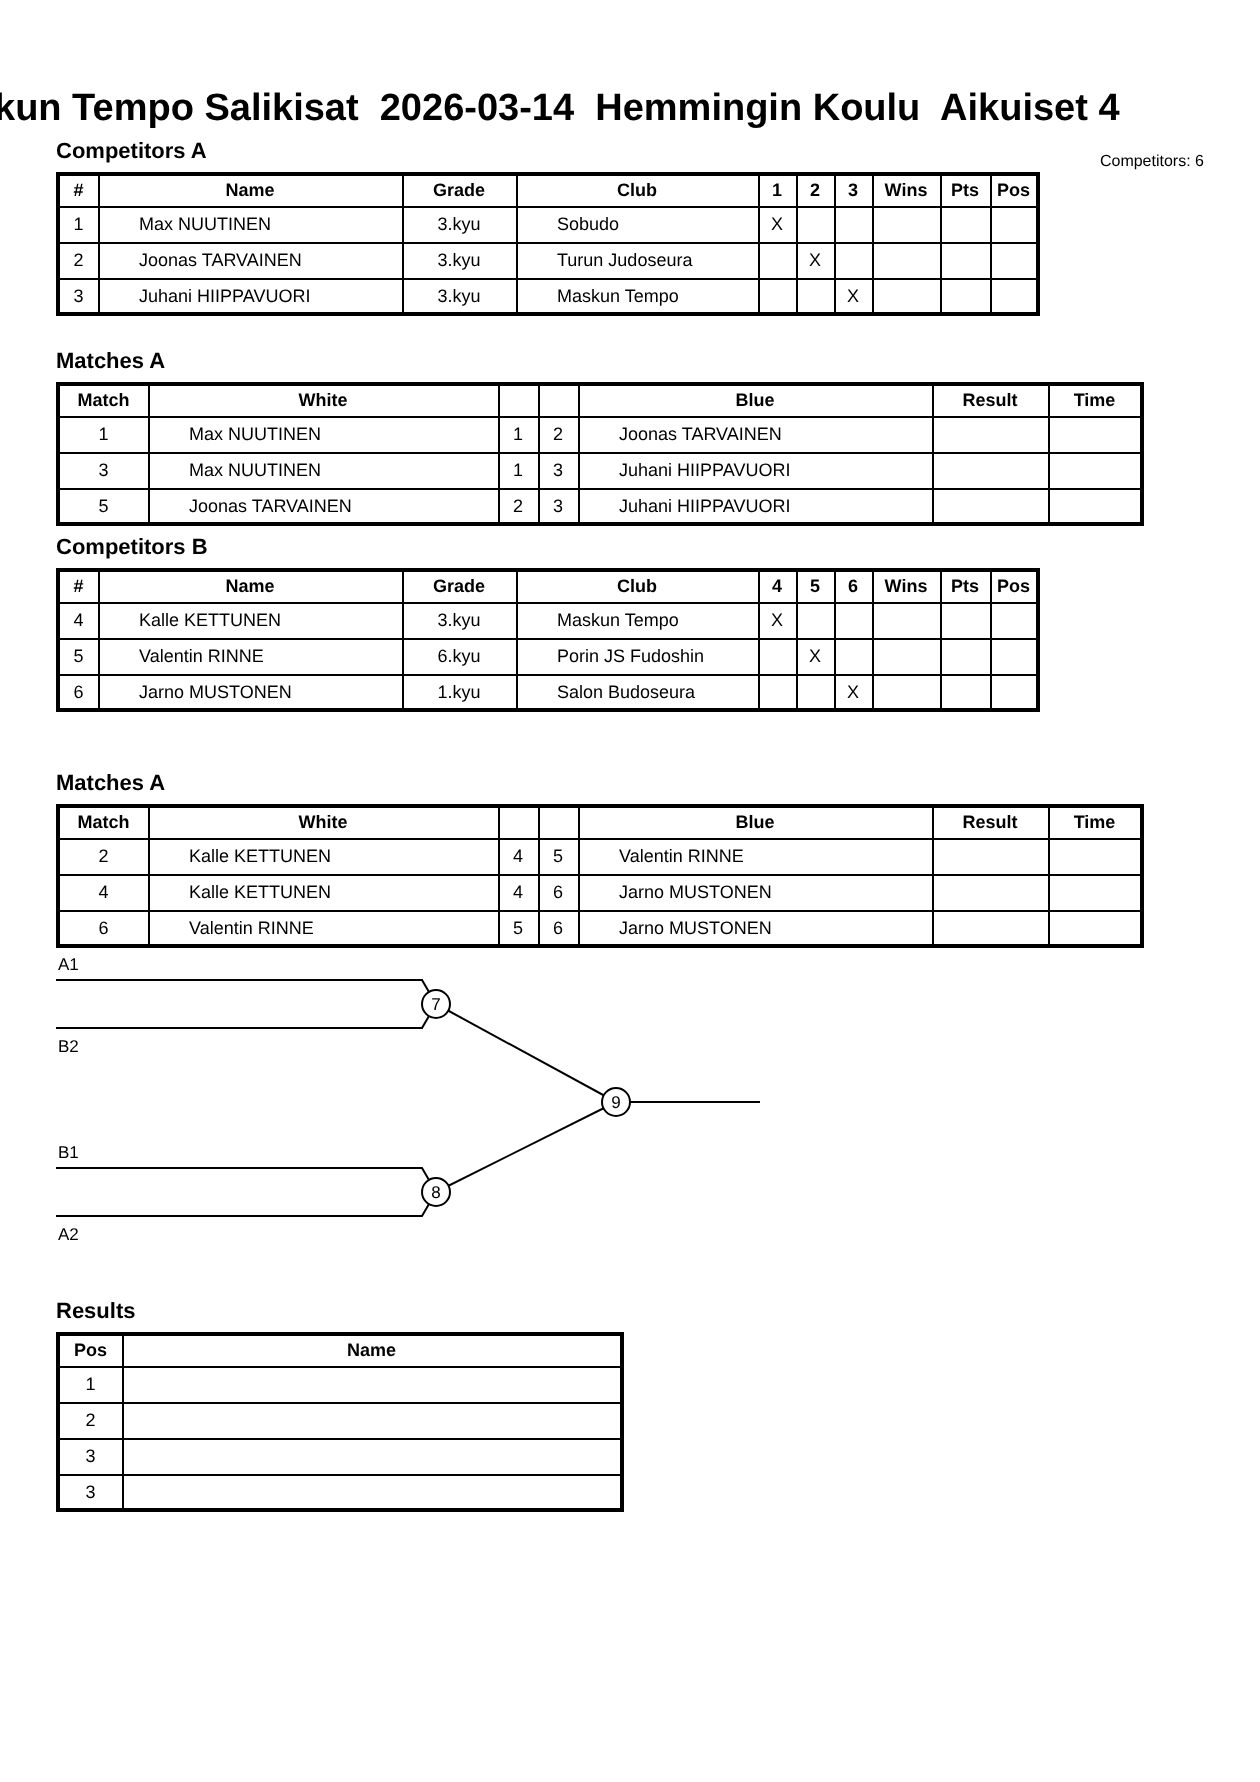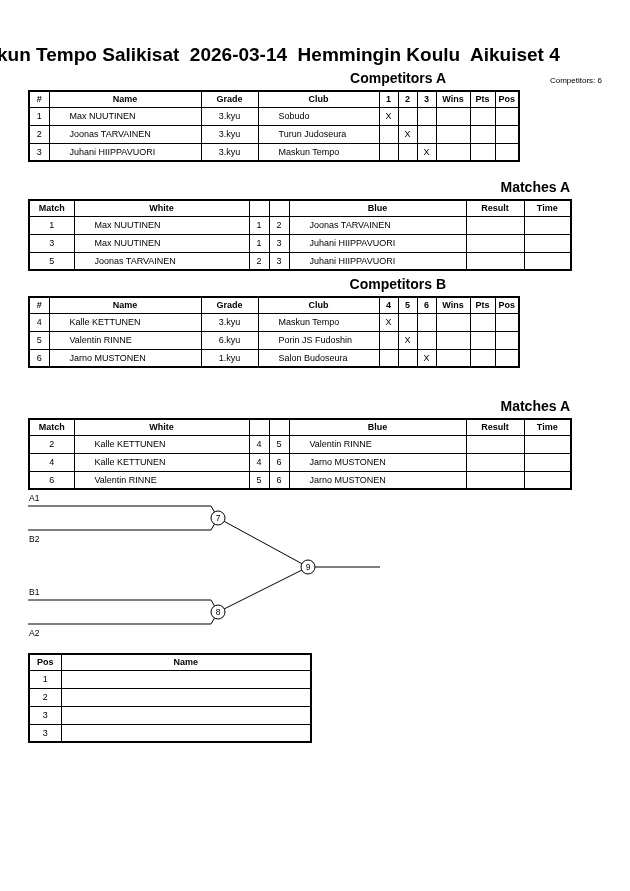--- a/index.html
+++ b/index.html
@@ -14,21 +14,21 @@
   .title {
     position: absolute; top: 44px; left: -3px;
     font-size: 19px; font-weight: bold;
     white-space: pre;
   }
   .comp-count {
     position: absolute; top: 76px; right: 28px;
     font-size: 8px;
   }
   .content { position: absolute; top: 70px; left: 28px; }
-  .sec-title { font-size: 14px; font-weight: bold; text-align: right; }
+  .sec-title { font-size: 11px; font-weight: bold; text-align: left; }
   .pool-title { width: 418px; }
   .matches-title { width: 542px; margin-top: 17px; }
   .results-title { width: 282px; margin-top: 16px; }
   table {
     border-collapse: collapse; table-layout: fixed;
     border: 2px solid #000;
     margin-top: 4px;
     background: #fff;
   }
   th, td {
@@ -316,20 +316,21 @@
       <text class="bracket-label" x="1" y="11">A1</text>
       <text class="bracket-label" x="1" y="52">B2</text>
       <text class="bracket-label" x="1" y="105">B1</text>
       <text class="bracket-label" x="1" y="146">A2</text>
       <text class="bracket-node-num" x="190" y="31">7</text>
       <text class="bracket-node-num" x="190" y="125">8</text>
       <text class="bracket-node-num" x="280" y="80">9</text>
     </svg>
   </div>
 
+  <div class="sec-title results-title">Results</div>
   <table class="results-table">
     <colgroup>
       <col style="width:32px">
         <col style="width:250px">
     </colgroup>
     <thead>
       <tr>
         <th>Pos</th>
         <th>Name</th>
       </tr>

